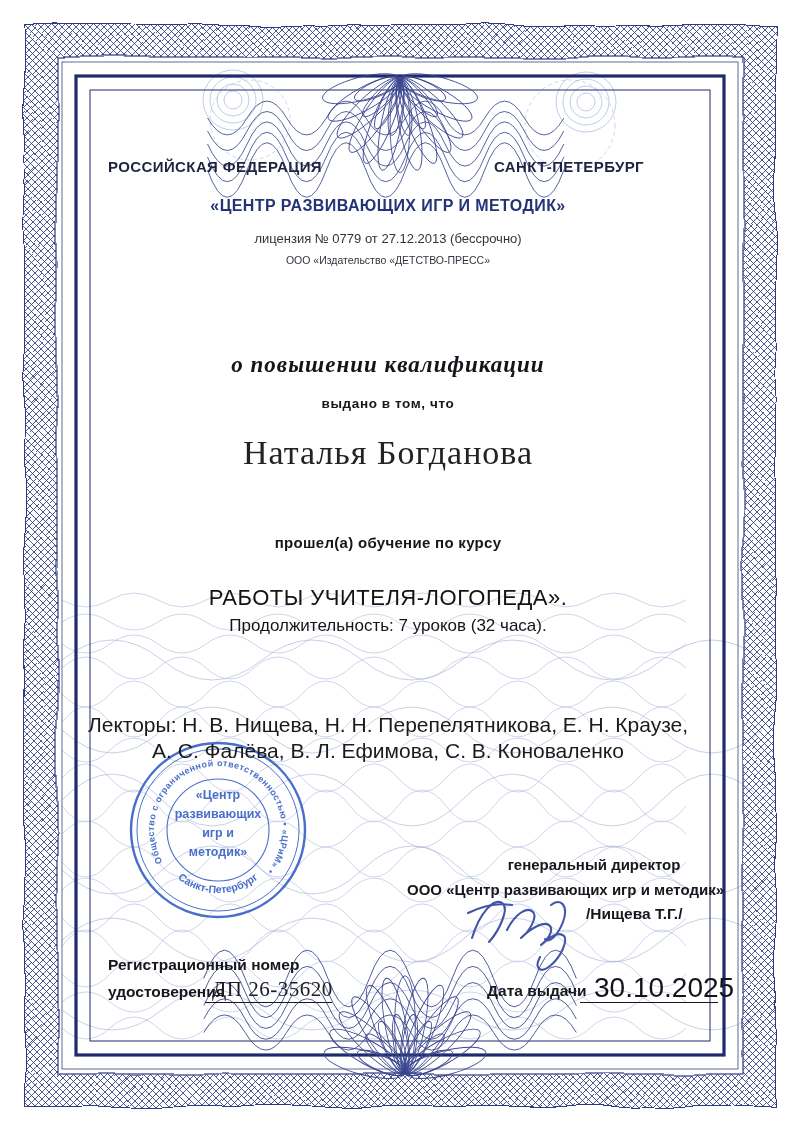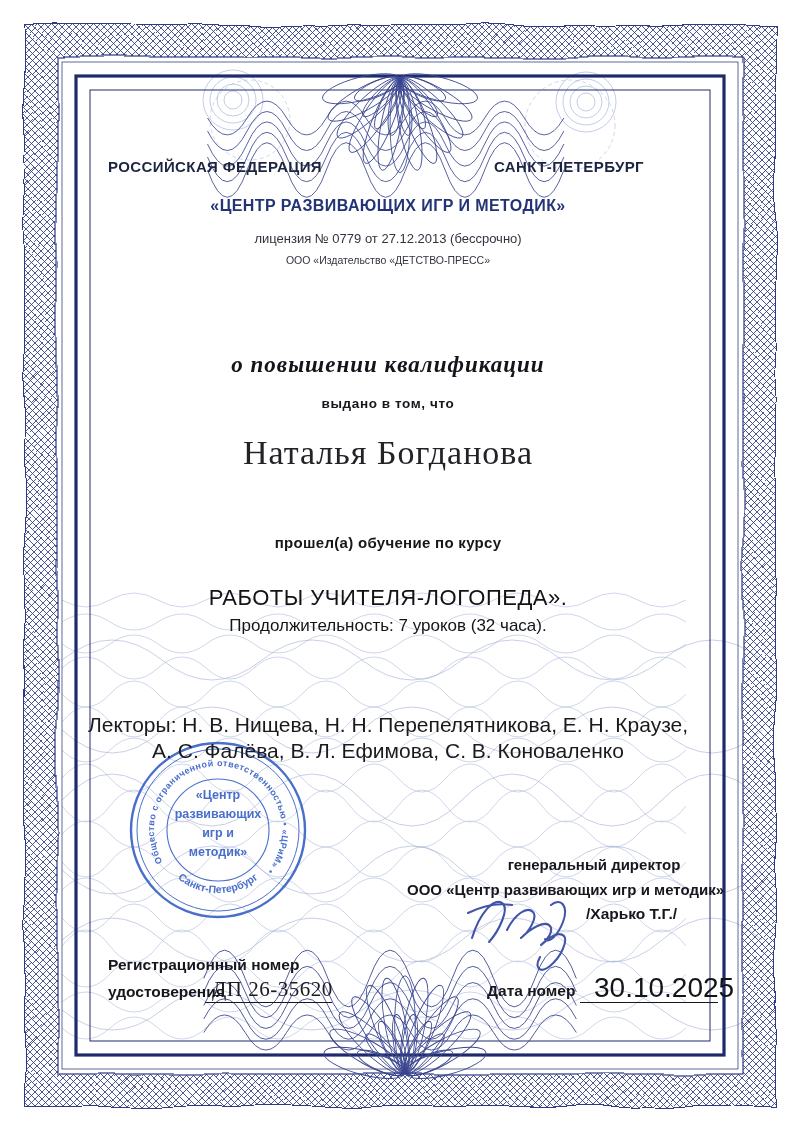--- a/index.html
+++ b/index.html
@@ -171,23 +171,23 @@
 
   <div class="abs ctr intro" style="top:534px;">прошел(а) обучение по курсу</div>
   <div class="abs ctr course" style="top:585px;">РАБОТЫ УЧИТЕЛЯ-ЛОГОПЕДА».</div>
   <div class="abs ctr dur" style="top:616px;">Продолжительность: 7 уроков (32 часа).</div>
 
   <div class="abs ctr lect" style="top:713px;">Лекторы: Н. В. Нищева, Н. Н. Перепелятникова, Е. Н. Краузе,</div>
   <div class="abs ctr lect" style="top:739px;">А. С. Фалёва, В. Л. Ефимова, С. В. Коноваленко</div>
 
   <div class="abs dir" style="left:444px;top:856px;width:300px;text-align:center;">генеральный директор</div>
   <div class="abs dir" style="left:407px;top:881px;width:300px;text-align:center;">ООО «Центр развивающих игр и методик»</div>
-  <div class="abs sig-name" style="left:586px;top:905px;">/Харько Т.Г./</div>
+  <div class="abs sig-name" style="left:586px;top:905px;">/Нищева Т.Г./</div>
 
   <div class="abs foot-lbl" style="left:108px;top:956px;">Регистрационный номер</div>
   <div class="abs foot-lbl" style="left:108px;top:983px;">удостоверения</div>
   <div class="abs reg-num" style="left:212px;top:977px;">ДП 26-35620</div>
   <div class="uline" style="left:205px;top:1002px;width:127px;"></div>
-  <div class="abs foot-lbl" style="left:487px;top:982px;">Дата номер</div>
+  <div class="abs foot-lbl" style="left:487px;top:982px;">Дата выдачи</div>
   <div class="abs date-val" style="left:594px;top:972px;">30.10.2025</div>
   <div class="uline" style="left:580px;top:1002px;width:138px;"></div>
 
 </div>
 
 </body></html>

